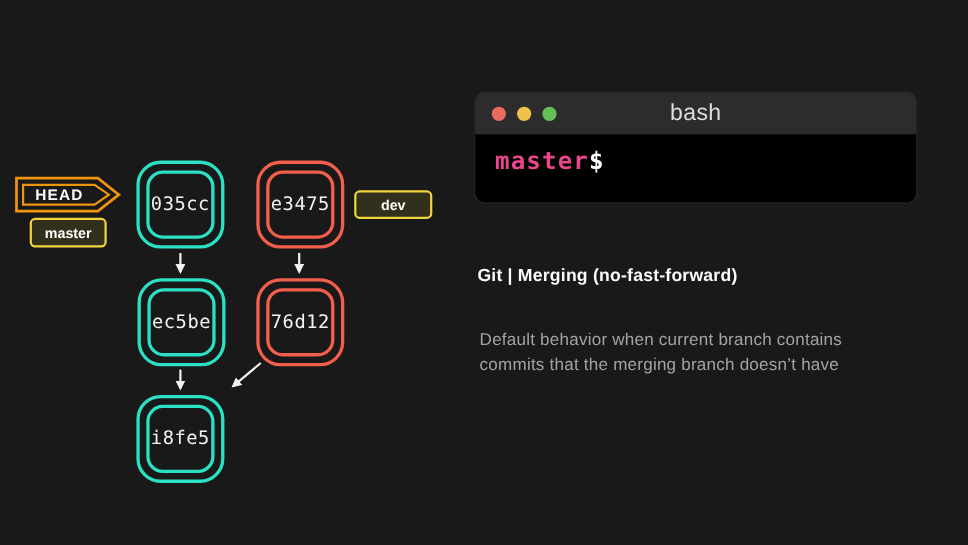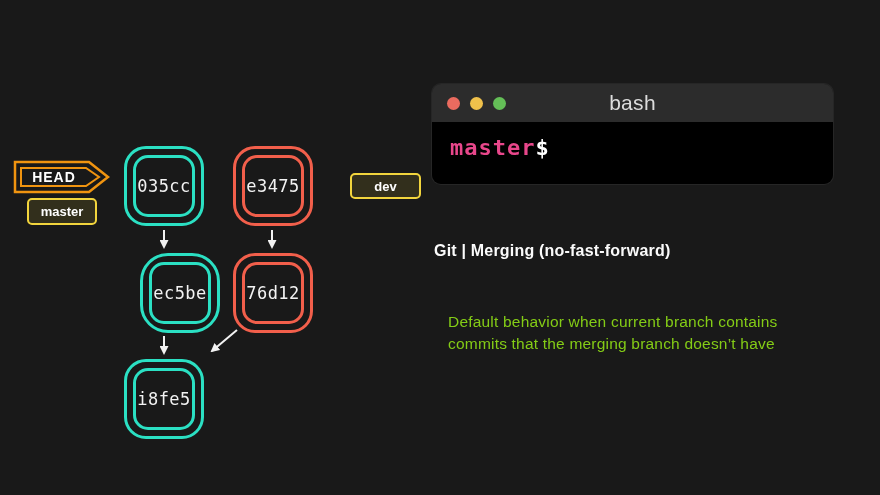--- a/index.html
+++ b/index.html
@@ -25,40 +25,40 @@
     display:flex; align-items:center; justify-content:center;
   }
   .node.teal, .node.teal .node-inner { border-color:#2be0c3; }
   .node.red,  .node.red  .node-inner { border-color:#f25f4b; }
   .hash {
     font-family:"DejaVu Sans Mono", monospace;
     font-size:17px; color:#f2f2f2; letter-spacing:0.5px;
   }
   .n-035cc { left:124px; top:146px; }
   .n-e3475 { left:233px; top:146px;justify-content:center; }
-  .n-ec5be { left:140px; top:253px;border-radius:28px; }
+  .n-ec5be { left:125px; top:253px; }
   .n-76d12 { left:233px; top:253px; }
   .n-i8fe5 { left:124px; top:359px; }
 
   .head-badge { position:absolute; left:13px; top:160px; }
   .head-badge text {
     font-family:"Liberation Sans", sans-serif; font-weight:bold;
     font-size:14px; fill:#ffffff; letter-spacing:1px;
   }
 
   .branch-badge {
     position:absolute;
     border:2px solid #f2d53d; border-radius:5px;
     background:rgba(242,213,61,0.12);
     color:#ffffff; font-weight:bold; font-size:13px;
     display:flex; align-items:center; justify-content:center;
     box-sizing:border-box;
   }
   .badge-master { left:27px;  top:198px; width:70px; height:27px; }
-  .badge-dev    { left:322px; top:173px; width:71px; height:26px;margin-left:28px; }
+  .badge-dev    { left:322px; top:173px; width:71px; height:26px; }
 
   
   .terminal {
     position:absolute; left:432px; top:84px; width:401px;
     border-radius:9px; overflow:hidden;
     box-shadow:0 0 0 1px rgba(255,255,255,0.06);
   }
   .terminal-bar {
     height:38px; background:#2c2c2c;
     display:flex; align-items:center; padding:0 15px;
@@ -81,22 +81,22 @@
   .prompt-branch { color:#e8478b; }
   .prompt-symbol { color:#ffffff; }
 
   
   .slide-title {
     position:absolute; left:434px; top:242px; margin:0;
     font-size:16px; font-weight:bold; color:#fbfbfb;
     letter-spacing:0.2px;
   }
   .para {
-    position:absolute; left:436px; margin:12px;
-    font-size:15.5px; line-height:22.3px; color:#84cc16;
+    position:absolute; left:436px; margin:0;
+    font-size:15.5px; line-height:22.3px; color:#a3a3a3;
     letter-spacing:0.2px; white-space:pre-line;
   }
   .para-1 { top:299px; }
   .para-2 { top:367px; }
 </style>
 </head>
 <body>
 
 <div class="slide">
 

